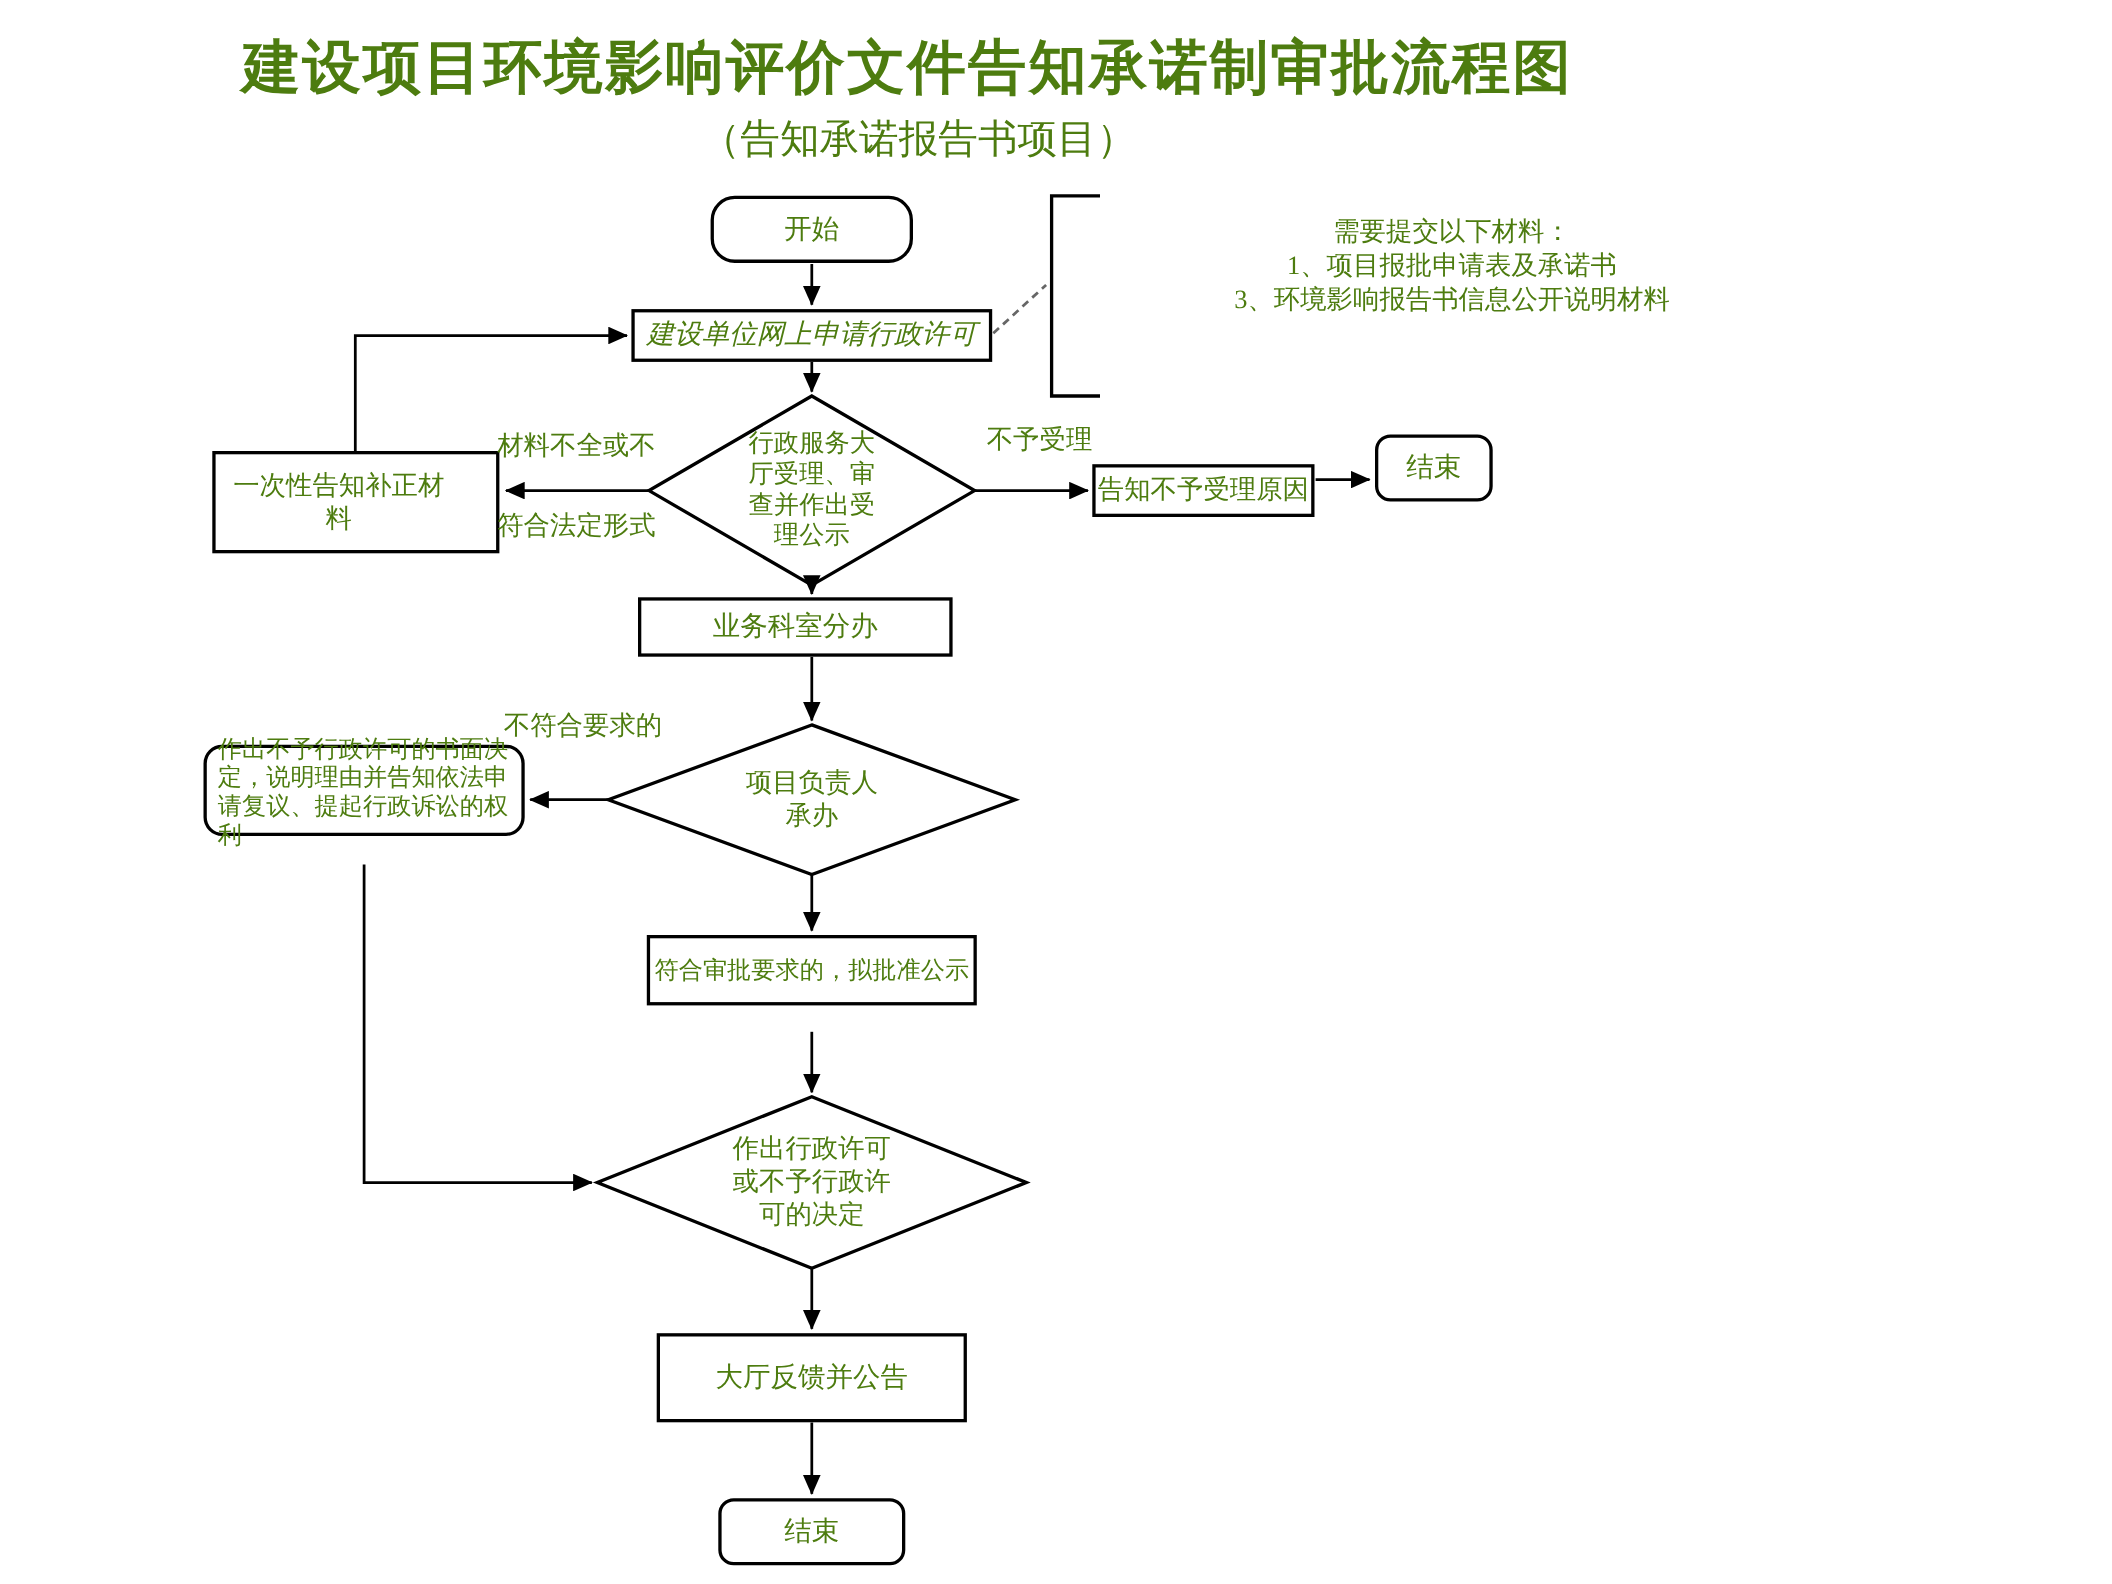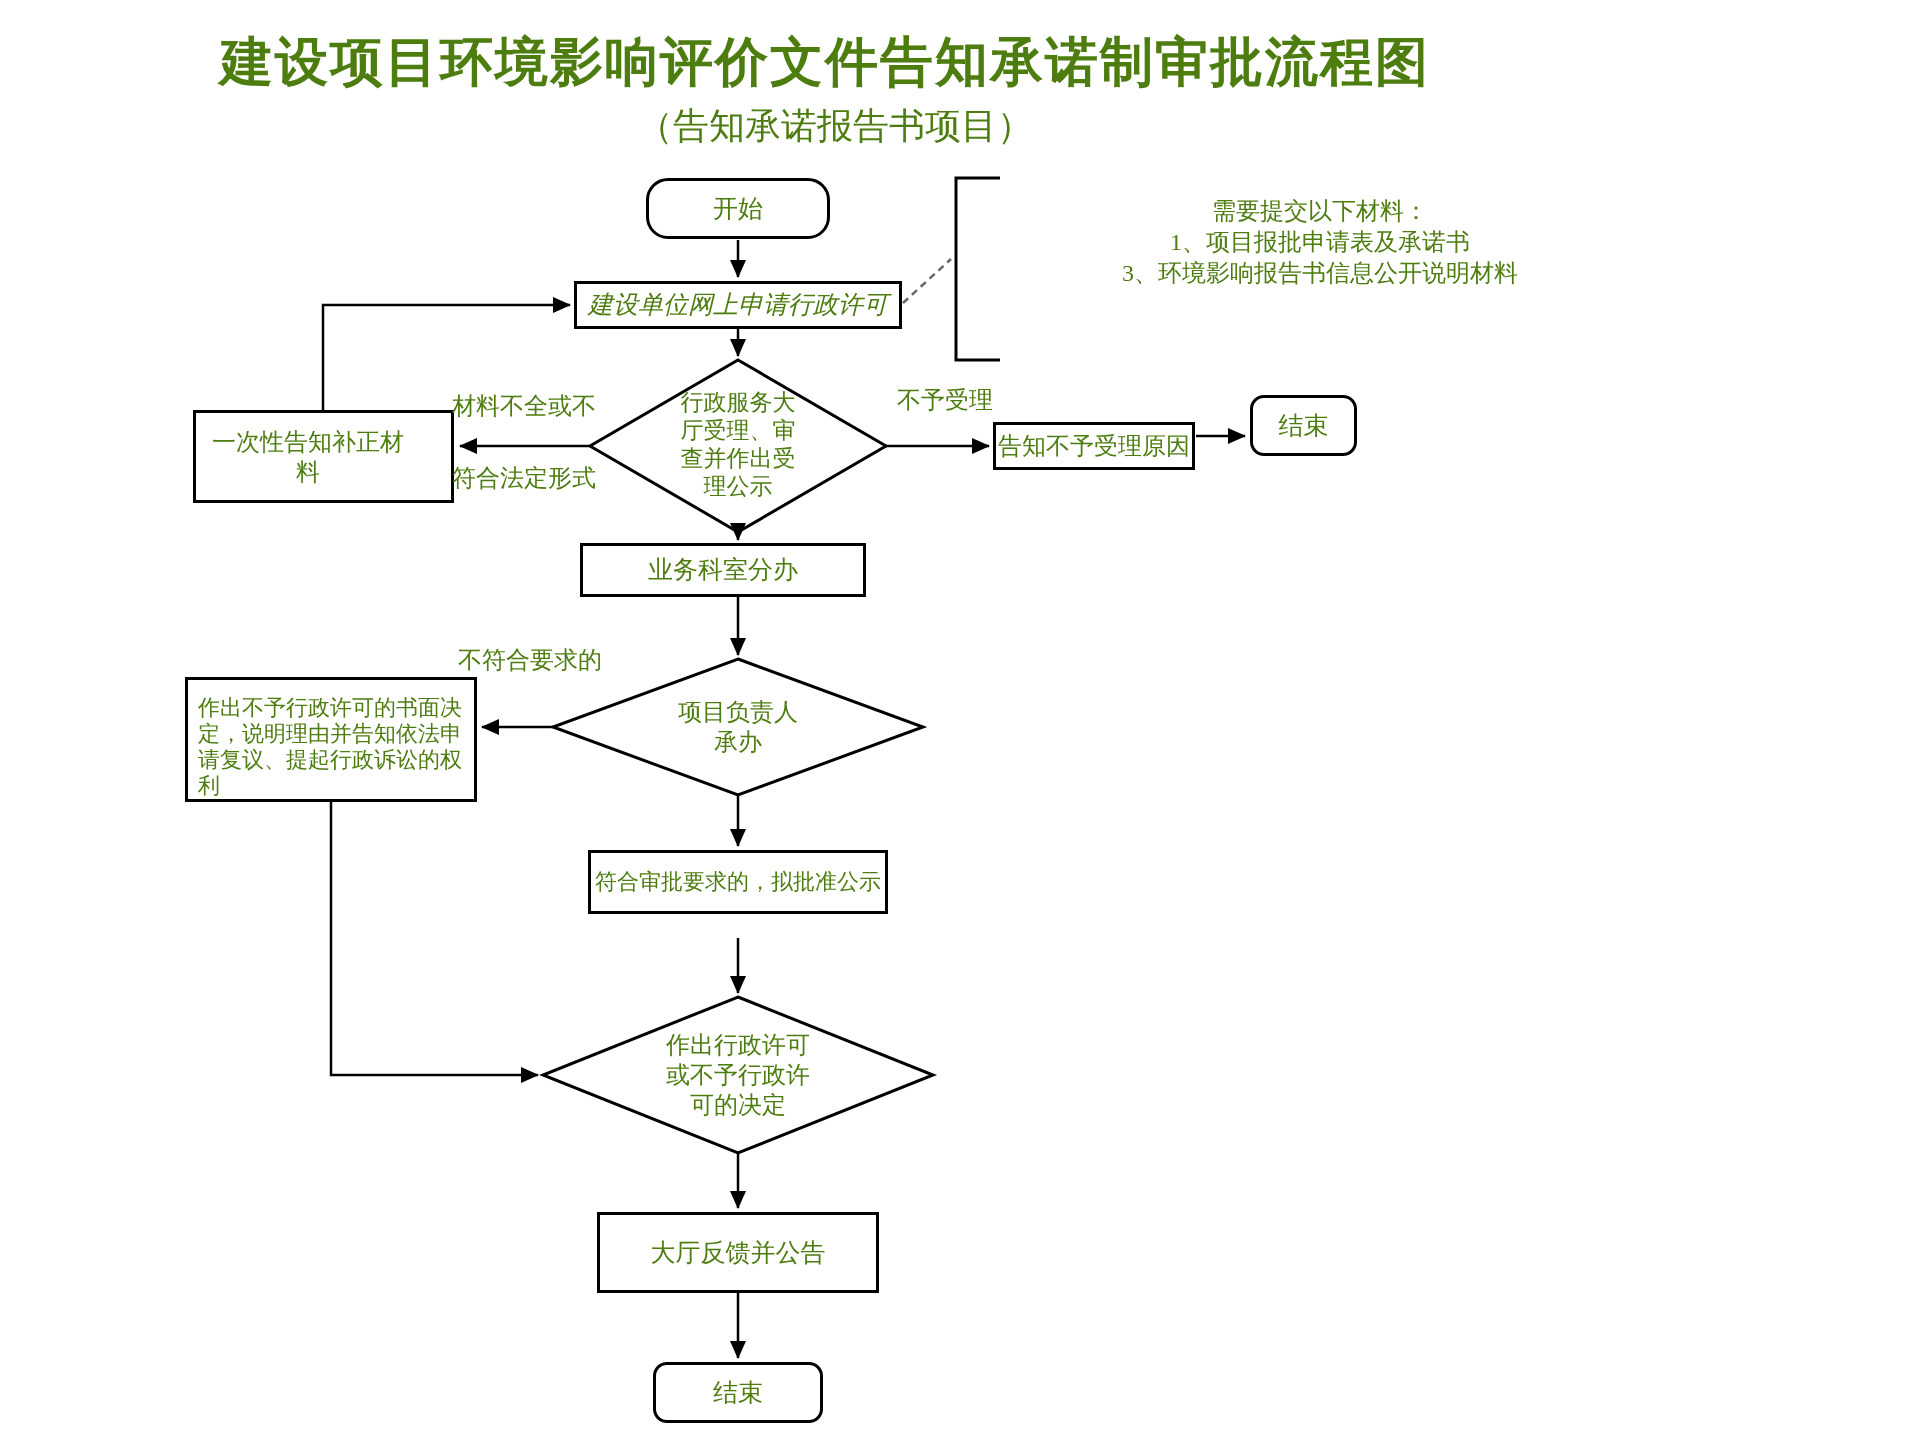--- a/index.html
+++ b/index.html
@@ -24,21 +24,21 @@
     display:flex;align-items:center;justify-content:center;
     font-size:24px;line-height:30px;text-align:center;
   }
   .n-start{left:646px;top:178px;width:184px;height:61px;border-radius:22px;font-size:25px;}
   .n-apply{left:574px;top:281px;width:328px;height:48px;font-size:25px;font-style:italic;}
   .n-supplement{left:193px;top:410px;width:261px;height:93px;justify-content:flex-start;padding-left:12px;}
   .n-supplement .inner{width:200px;text-align:center;font-size:24px;line-height:30px;word-break:break-all;}
   .n-reject{left:993px;top:422px;width:202px;height:48px;}
   .n-endtop{left:1250px;top:395px;width:107px;height:61px;border-radius:14px;font-size:25px;}
   .n-dispatch{left:580px;top:543px;width:286px;height:54px;font-size:25px;}
-  .n-decisionbox{left:185px;top:677px;width:292px;height:125px;align-items:flex-end;justify-content:flex-start;padding:3px 0 0 10px;}
+  .n-decisionbox{left:185px;top:677px;width:292px;height:83px;align-items:center;justify-content:flex-start;padding:3px 0 0 10px;border-radius:17px;}
   .n-decisionbox .inner{width:268px;text-align:left;font-size:22px;line-height:26px;word-break:break-all;}
   .n-publicity{left:588px;top:850px;width:300px;height:64px;font-size:22px;}
   .n-hall{left:597px;top:1212px;width:282px;height:81px;font-size:25px;}
   .n-endbottom{left:653px;top:1362px;width:170px;height:61px;border-radius:14px;font-size:25px;}
 
   .dtext{
     position:absolute;text-align:center;word-break:break-all;
   }
   .d1-text{left:678px;top:389px;width:120px;font-size:23px;line-height:28px;}
   .d2-text{left:676px;top:697px;width:124px;font-size:24px;line-height:30px;}

